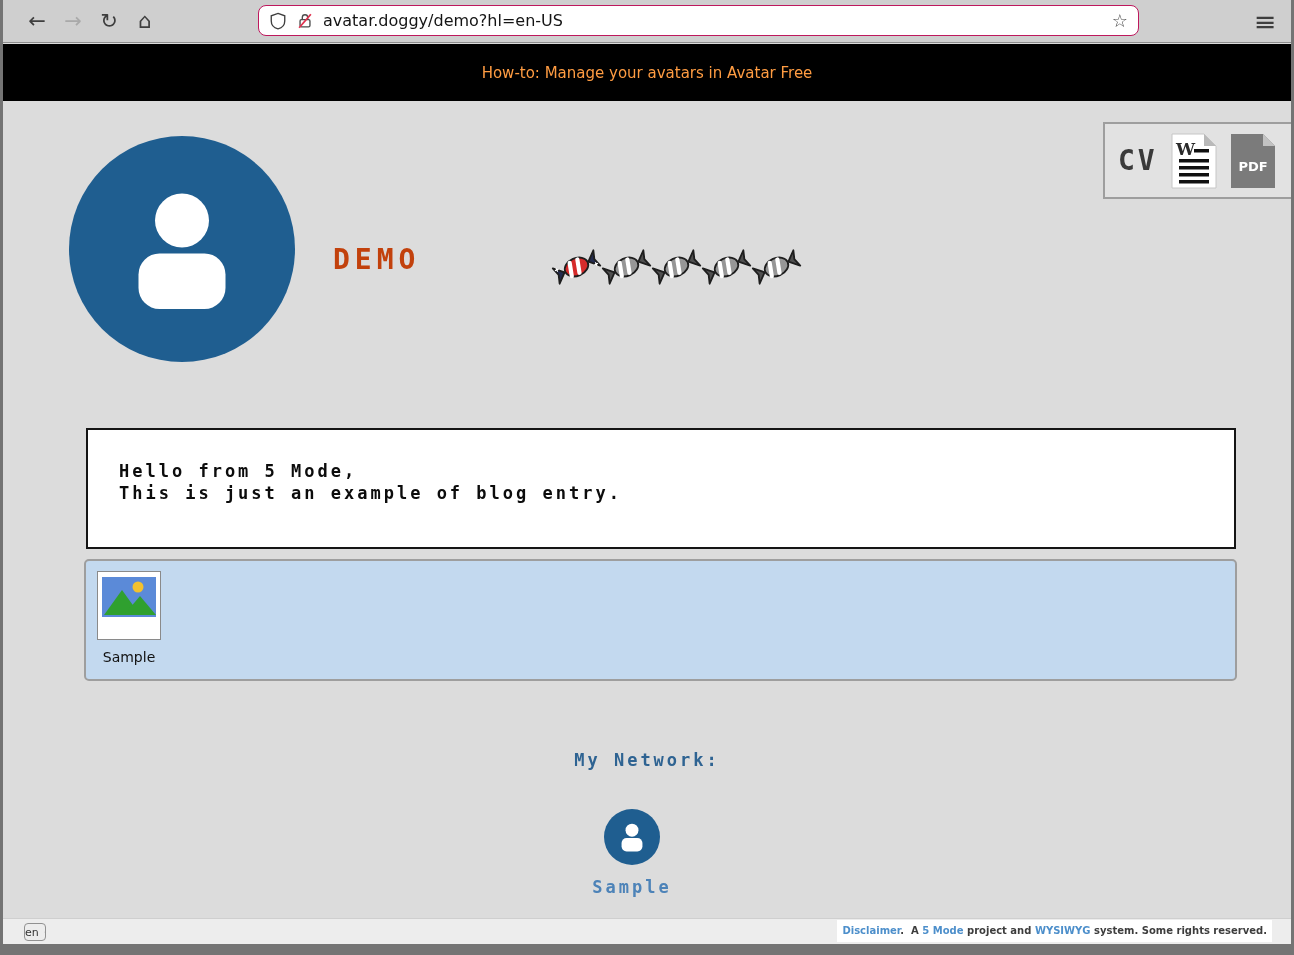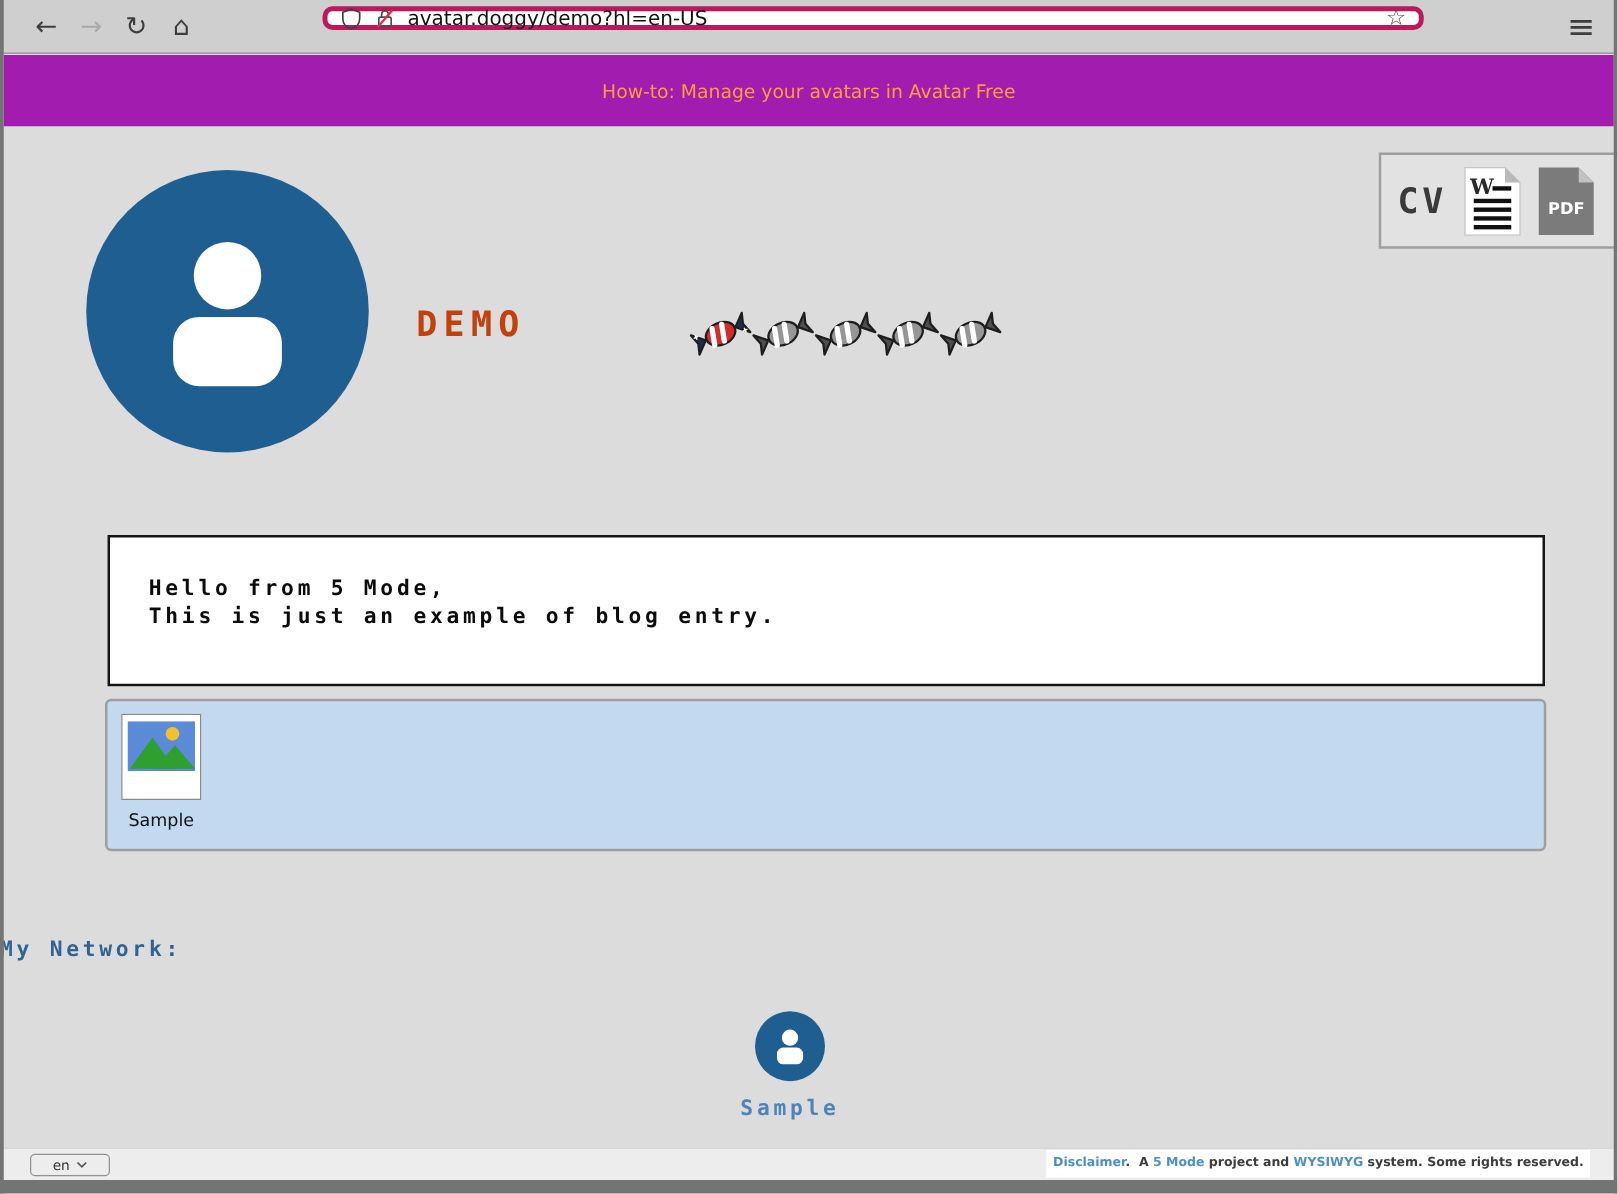--- a/index.html
+++ b/index.html
@@ -9,30 +9,30 @@
   
   .frame-left  { position:absolute; left:0; top:0; width:3px; height:955px; background:#747474; z-index:50; }
   .frame-right { position:absolute; right:0; top:0; width:3px; height:955px; background:#747474; z-index:50; }
   .frame-bottom{ position:absolute; left:0; top:944px; width:1294px; height:11px; background:#747474; z-index:50; }
 
   
   .chrome { position:absolute; left:0; top:0; width:1294px; height:43px; background:#cfcfcf; border-bottom:1px solid #8d8d8d; }
   .navbtn { position:absolute; top:6px; width:30px; height:30px; display:flex; align-items:center; justify-content:center;
             font-size:21px; color:#3e3e3e; cursor:pointer; }
   .navbtn.disabled { color:#a9a9a9; }
-  .urlbar { position:absolute; left:258px; top:5px; width:881px; height:19px; background:#ffffff;
-            border:4px solid #be185d; border-radius:8px; display:flex; align-items:center; padding:0 10px; }
+  .urlbar { position:absolute; left:258px; top:5px; width:881px; height:31px; background:#ffffff;
+            border:1px solid #be185d; border-radius:8px; display:flex; align-items:center; padding:0 10px; }
   .urlbar .ic { flex:0 0 auto; margin-right:9px; }
   .url-text { font-size:16px; color:#141414; flex:1 1 auto; white-space:nowrap; overflow:hidden; }
   .star-btn { flex:0 0 auto; font-size:18px; color:#4a4a4a; cursor:pointer; }
   .menu-btn { position:absolute; left:1248px; top:4px; width:34px; height:34px; display:flex; align-items:center;
               justify-content:center; font-size:27px; color:#3e3e3e; cursor:pointer; }
 
   
-  .banner { position:absolute; left:3px; top:44px; width:1288px; height:57px; background:#a21caf;
+  .banner { position:absolute; left:3px; top:44px; width:1288px; height:57px; background:#000000;
             display:flex; align-items:center; justify-content:center; cursor:pointer; }
   .banner span { font-size:15px; color:#ff9c42; }
 
   
   .pixel { font-family:"DejaVu Sans Mono","Liberation Mono",monospace; font-weight:bold; }
 
   
   .avatar-big { position:absolute; left:69px; top:136px; width:226px; height:226px; border-radius:50%;
                 background:#1f5e90; display:flex; align-items:center; justify-content:center; }
   .demo-name { position:absolute; left:333px; top:243px; font-size:28px; letter-spacing:5px; color:#c2410c; }
@@ -59,31 +59,31 @@
   .blog-box div { font-size:17px; letter-spacing:3px; line-height:22px; color:#0c0c0c; white-space:pre; }
 
   
   .gallery-box { position:absolute; left:84px; top:559px; width:1153px; height:122px; background:#c3d9ef;
                  border:2px solid #9e9e9e; border-radius:5px; }
   .thumb-card { position:absolute; left:11px; top:10px; width:64px; height:69px; background:#ffffff;
                 border:1px solid #8a8a8a; display:flex; justify-content:center; padding-top:5px; cursor:pointer; }
   .thumb-label { position:absolute; left:3px; top:88px; width:80px; text-align:center; font-size:14px; color:#111111; }
 
   
-  .network-heading { position:absolute; left:0; top:750px; width:1294px; 
+  .network-heading { position:absolute; left:0; top:750px; width:1294px; text-align:center;
                      font-size:17px; letter-spacing:3px; color:#2e6392; }
   .avatar-small { position:absolute; left:604px; top:809px; width:56px; height:56px; border-radius:50%;
                   background:#1f5e90; display:flex; align-items:center; justify-content:center; cursor:pointer; }
   .network-member { position:absolute; left:532px; top:877px; width:200px; text-align:center;
                     font-size:17px; letter-spacing:3px; color:#4d83b8; cursor:pointer; }
 
   
   .footer { position:absolute; left:3px; top:918px; width:1288px; height:26px; background:#ededed;
             border-top:1px solid #cfcfcf; }
-  .lang-select { position:absolute; left:21px; top:4px; width:64px; height:18px; border:1px solid #919191;
+  .lang-select { position:absolute; left:21px; top:4px; width:22px; height:18px; border:1px solid #919191;
                  border-radius:4px; display:flex; align-items:center; justify-content:center; gap:5px;
                  font-size:11px; color:#333; background:#ededed; cursor:pointer; }
   .footer-text { position:absolute; right:19px; top:1px; height:22px; line-height:22px; background:#ffffff;
                  padding:0 5px; font-size:10px; color:#3d3d3d; white-space:pre;font-weight:bold; }
   .footer-text .flink { color:#4d8fcb; cursor:pointer; }
 </style>
 </head>
 <body>
 
 <div id="window">

